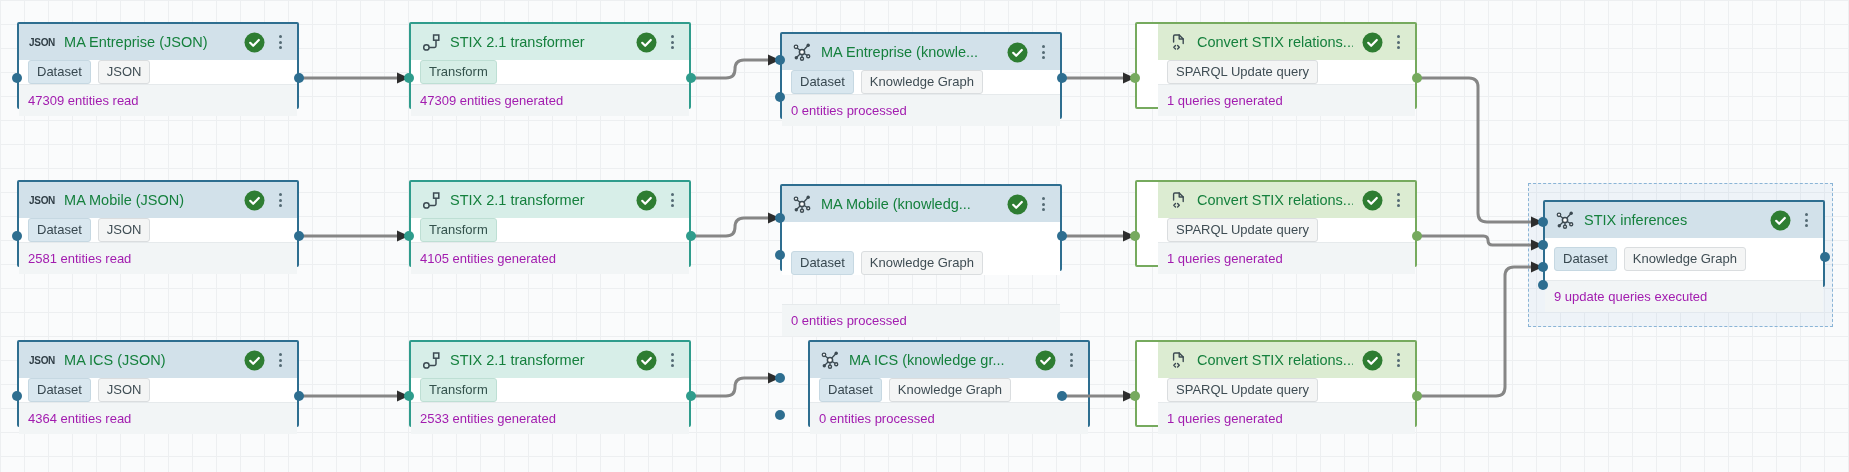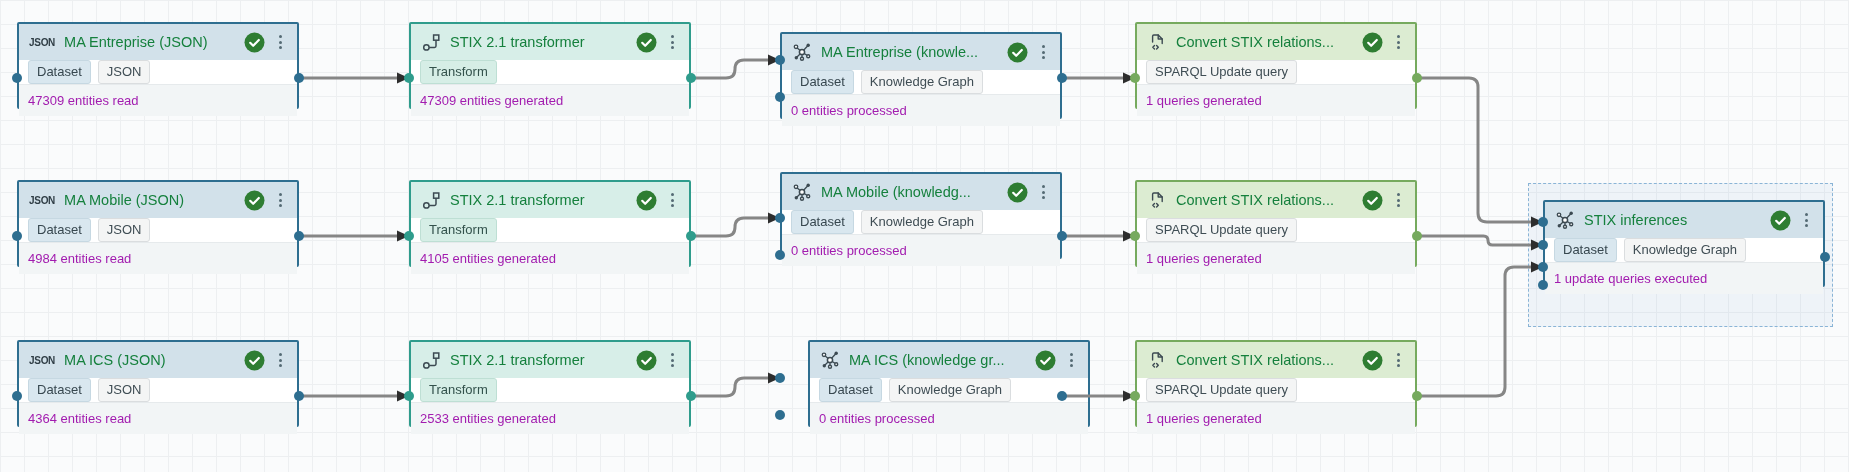--- a/index.html
+++ b/index.html
@@ -16,21 +16,21 @@
   .selection-box{position:absolute;z-index:1;border:1px dashed #8ab4d6;background:rgba(90,145,195,0.07);}
   .node{
     position:absolute;z-index:2;width:282px;height:87px;box-sizing:border-box;
     background:#fff;border:2px solid #888;border-radius:2px;
     display:flex;flex-direction:column;cursor:default;
   }
   .accent-blue{border-color:#2e6e90;}
   .accent-blue .node-header{background:#d2e1ea;}
   .accent-teal{border-color:#2f9c8c;}
   .accent-teal .node-header{background:#d7eee8;}
-  .accent-green{border-color:#76aa5e;}
+  .accent-green{border-color:#76aa5e;padding-left:21px;}
   .accent-green .node-header{background:#dcecd2;}
   .node-header{flex:0 0 36px;display:flex;align-items:center;padding:0 10px;gap:9px;}
   .icon-wrap{flex:0 0 auto;display:flex;align-items:center;justify-content:center;min-width:20px;}
   .json-badge{font-weight:bold;font-size:10px;letter-spacing:-0.3px;color:#2f3d45;}
   .node-title{flex:1 1 auto;font-size:14.5px;color:#15803d;white-space:nowrap;overflow:hidden;}
   .check{flex:0 0 auto;display:flex;align-items:center;}
   .kebab{flex:0 0 auto;display:flex;flex-direction:column;gap:2.5px;padding:3px 5px;cursor:pointer;}
   .kebab i{width:3px;height:3px;border-radius:50%;background:#546a74;display:block;}
   .node-body{flex:1 1 auto;display:flex;align-items:center;gap:7px;padding:0 9px;background:#fff;}
   .chip{font-size:13px;line-height:1;padding:4px 8px 5px 8px;border-radius:3px;border:1px solid;white-space:nowrap;text-align:right;}
@@ -172,21 +172,21 @@
         <span class="kebab">
           <i></i>
           <i></i>
           <i></i>
         </span>
       </div>
       <div class="node-body">
         <span class="chip chip-blue">Dataset</span>
         <span class="chip chip-plain">JSON</span>
       </div>
-      <div class="node-footer">4984 entities read</div>
+      <div class="node-footer">2581 entities read</div>
     </div>
     <div class="node accent-teal" style="left: 409px; top: 180px;">
       <div class="node-header">
         <span class="icon-wrap">
           <svg width="19" height="19" viewBox="0 0 19 19" fill="none">
             <circle cx="4.4" cy="14.4" r="2.7" stroke="#3c4a52" stroke-width="1.5"></circle>
             <rect x="11.6" y="2" width="5.2" height="5.2" stroke="#3c4a52" stroke-width="1.5"></rect>
             <path d="M7.2 14.4 H12.6 a1.4 1.4 0 0 0 1.4 -1.4 V7.4" stroke="#3c4a52" stroke-width="1.5"></path>
           </svg>
         </span>
@@ -201,21 +201,21 @@
           <i></i>
           <i></i>
           <i></i>
         </span>
       </div>
       <div class="node-body">
         <span class="chip chip-teal">Transform</span>
       </div>
       <div class="node-footer">4105 entities generated</div>
     </div>
-    <div class="node accent-blue" style="left: 780px; top: 172px;">
+    <div class="node accent-blue" style="left: 780px; top: 184px; gap: 29px;">
       <div class="node-header">
         <span class="icon-wrap">
           <svg width="20" height="20" viewBox="0 0 20 20" fill="none">
             <path d="M10 10 L4 5 M10 10 L16 3.5 M10 10 L4.5 15.5 M10 10 L10 16.5 M10 10 L16 14" stroke="#3c4a52" stroke-width="1.3"></path>
             <circle cx="10" cy="10" r="2.6" fill="#fff" stroke="#3c4a52" stroke-width="1.5"></circle>
             <circle cx="4" cy="4.8" r="1.7" fill="#fff" stroke="#3c4a52" stroke-width="1.4"></circle>
             <circle cx="16.2" cy="3.3" r="1.7" fill="#3c4a52"></circle>
             <circle cx="4.3" cy="15.7" r="1.7" fill="#3c4a52"></circle>
             <circle cx="10" cy="16.8" r="1.5" fill="#fff" stroke="#3c4a52" stroke-width="1.4"></circle>
             <circle cx="16.2" cy="14.2" r="1.5" fill="#fff" stroke="#3c4a52" stroke-width="1.4"></circle>
@@ -373,21 +373,21 @@
           <i></i>
           <i></i>
         </span>
       </div>
       <div class="node-body">
         <span class="chip chip-plain">SPARQL Update query</span>
       </div>
       <div class="node-footer">1 queries generated</div>
     </div>
     <div class="selection-box" style="left: 1528px; top: 183px; width: 303px; height: 142px;"></div>
-    <div class="node accent-blue" style="left: 1543px; top: 200px;">
+    <div class="node accent-blue" style="left: 1543px; top: 200px; gap: 9px;">
       <div class="node-header">
         <span class="icon-wrap">
           <svg width="20" height="20" viewBox="0 0 20 20" fill="none">
             <path d="M10 10 L4 5 M10 10 L16 3.5 M10 10 L4.5 15.5 M10 10 L10 16.5 M10 10 L16 14" stroke="#3c4a52" stroke-width="1.3"></path>
             <circle cx="10" cy="10" r="2.6" fill="#fff" stroke="#3c4a52" stroke-width="1.5"></circle>
             <circle cx="4" cy="4.8" r="1.7" fill="#fff" stroke="#3c4a52" stroke-width="1.4"></circle>
             <circle cx="16.2" cy="3.3" r="1.7" fill="#3c4a52"></circle>
             <circle cx="4.3" cy="15.7" r="1.7" fill="#3c4a52"></circle>
             <circle cx="10" cy="16.8" r="1.5" fill="#fff" stroke="#3c4a52" stroke-width="1.4"></circle>
             <circle cx="16.2" cy="14.2" r="1.5" fill="#fff" stroke="#3c4a52" stroke-width="1.4"></circle>
@@ -403,21 +403,21 @@
         <span class="kebab">
           <i></i>
           <i></i>
           <i></i>
         </span>
       </div>
       <div class="node-body">
         <span class="chip chip-blue">Dataset</span>
         <span class="chip chip-plain">Knowledge Graph</span>
       </div>
-      <div class="node-footer">1 update queries executed</div>
+      <div class="node-footer">9 update queries executed</div>
     </div>
     <svg id="edges" width="1849" height="472">
       <path d="M299,78 L398,78" fill="none" stroke="#868686" stroke-width="3" stroke-linejoin="round"></path>
       <polygon points="409,78 397,72.5 397,83.5" fill="#2d2d2d"></polygon>
       <path d="M691,78 H726 Q735,78 735,69 V69 Q735,60 744,60 H769" fill="none" stroke="#868686" stroke-width="3" stroke-linejoin="round"></path>
       <polygon points="780,60 768,54.5 768,65.5" fill="#2d2d2d"></polygon>
       <path d="M1062,78 L1124,78" fill="none" stroke="#868686" stroke-width="3" stroke-linejoin="round"></path>
       <polygon points="1135,78 1123,72.5 1123,83.5" fill="#2d2d2d"></polygon>
       <path d="M1417,78 H1469 Q1478,78 1478,87 V213 Q1478,222 1487,222 H1532" fill="none" stroke="#868686" stroke-width="3" stroke-linejoin="round"></path>
       <polygon points="1543,222 1531,216.5 1531,227.5" fill="#2d2d2d"></polygon>

